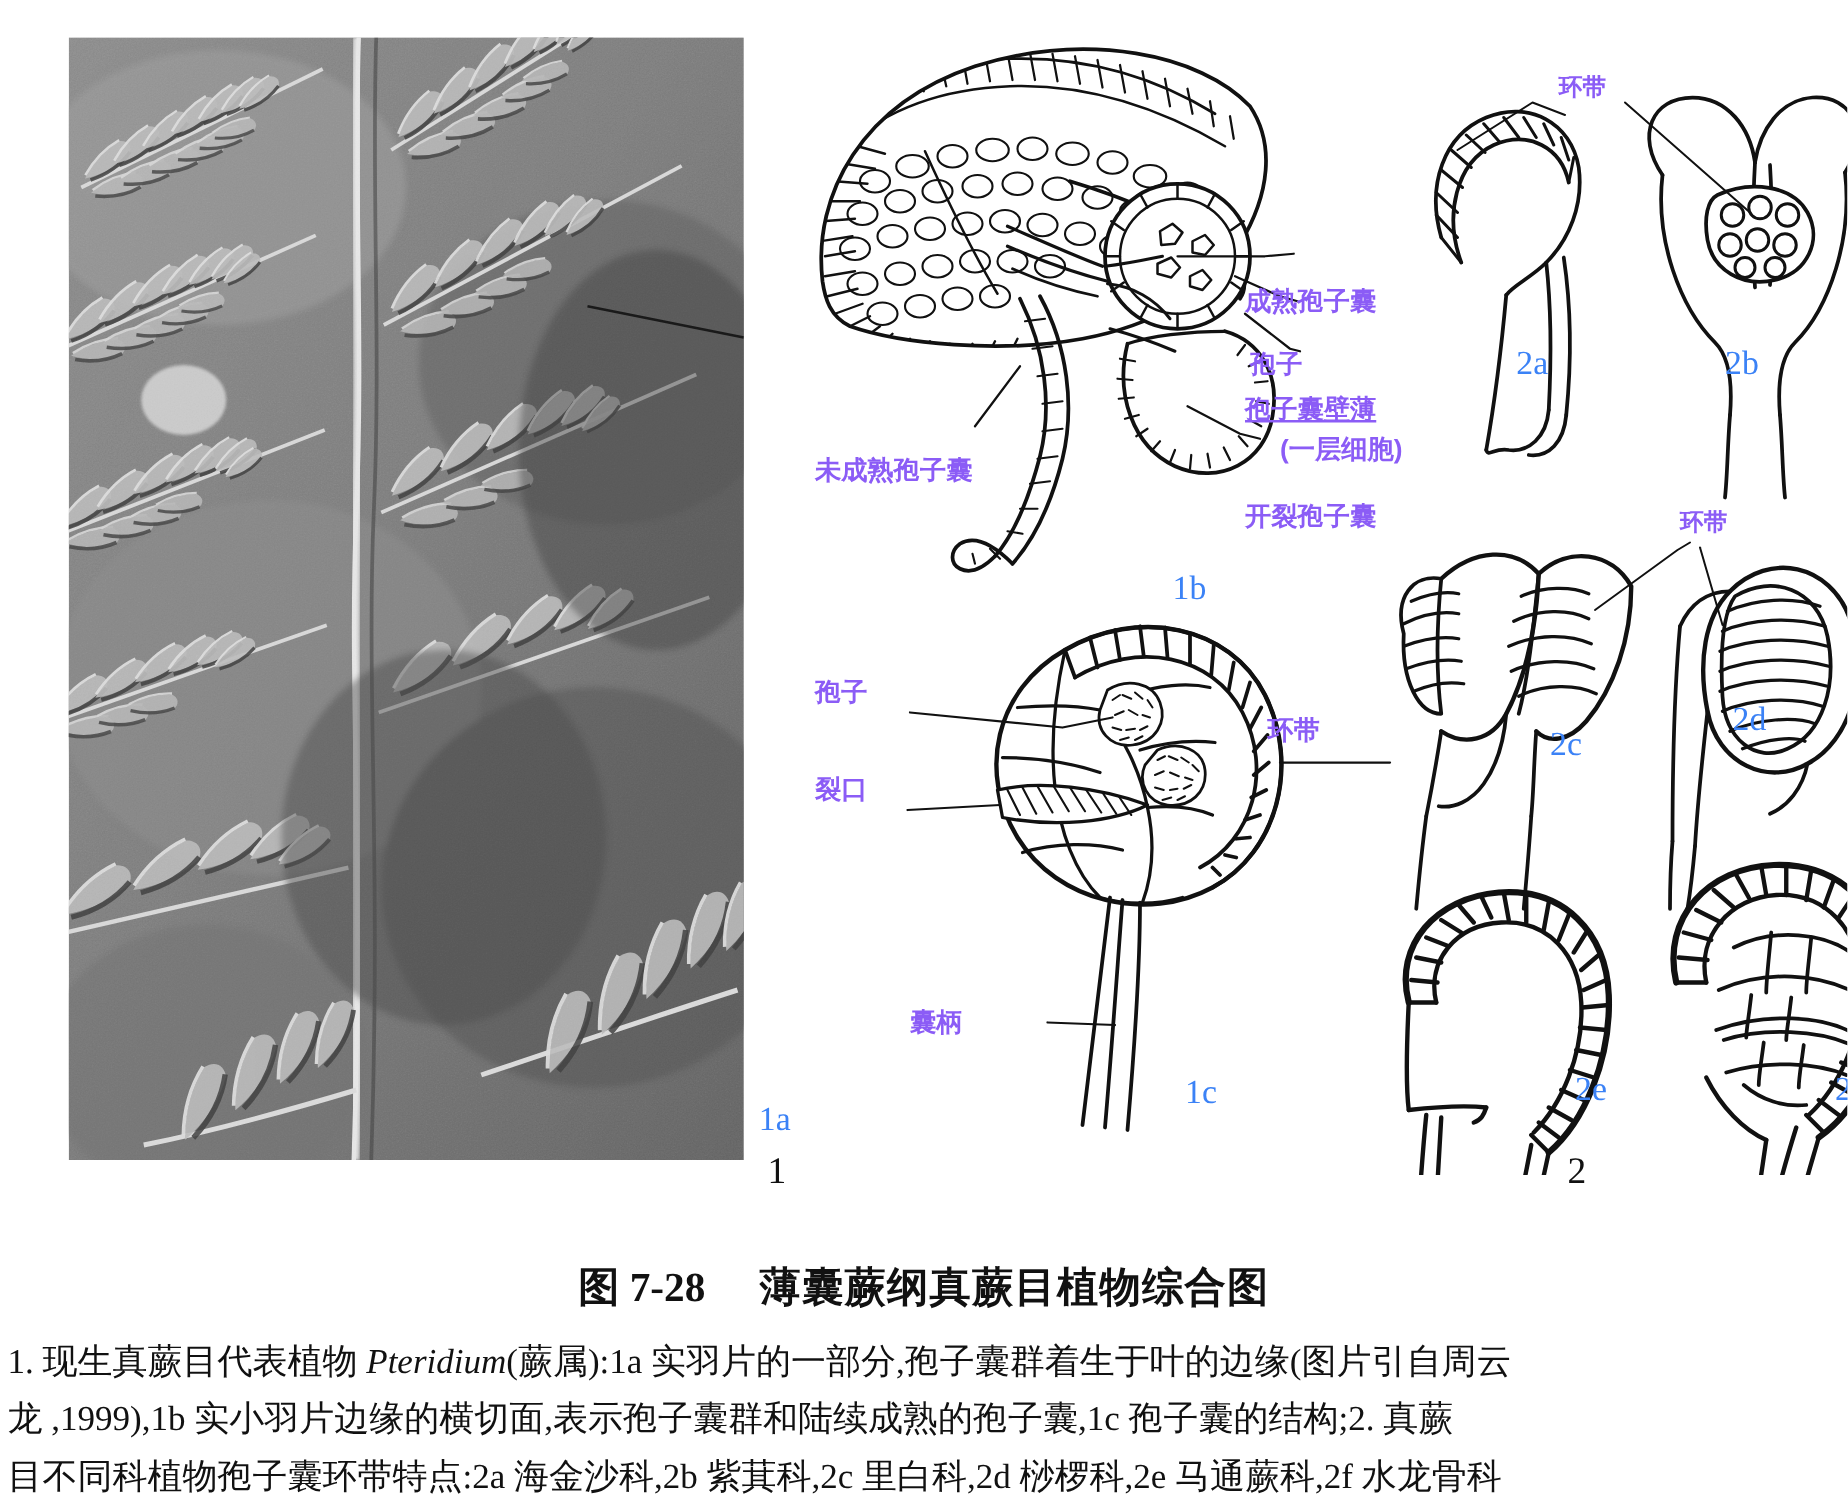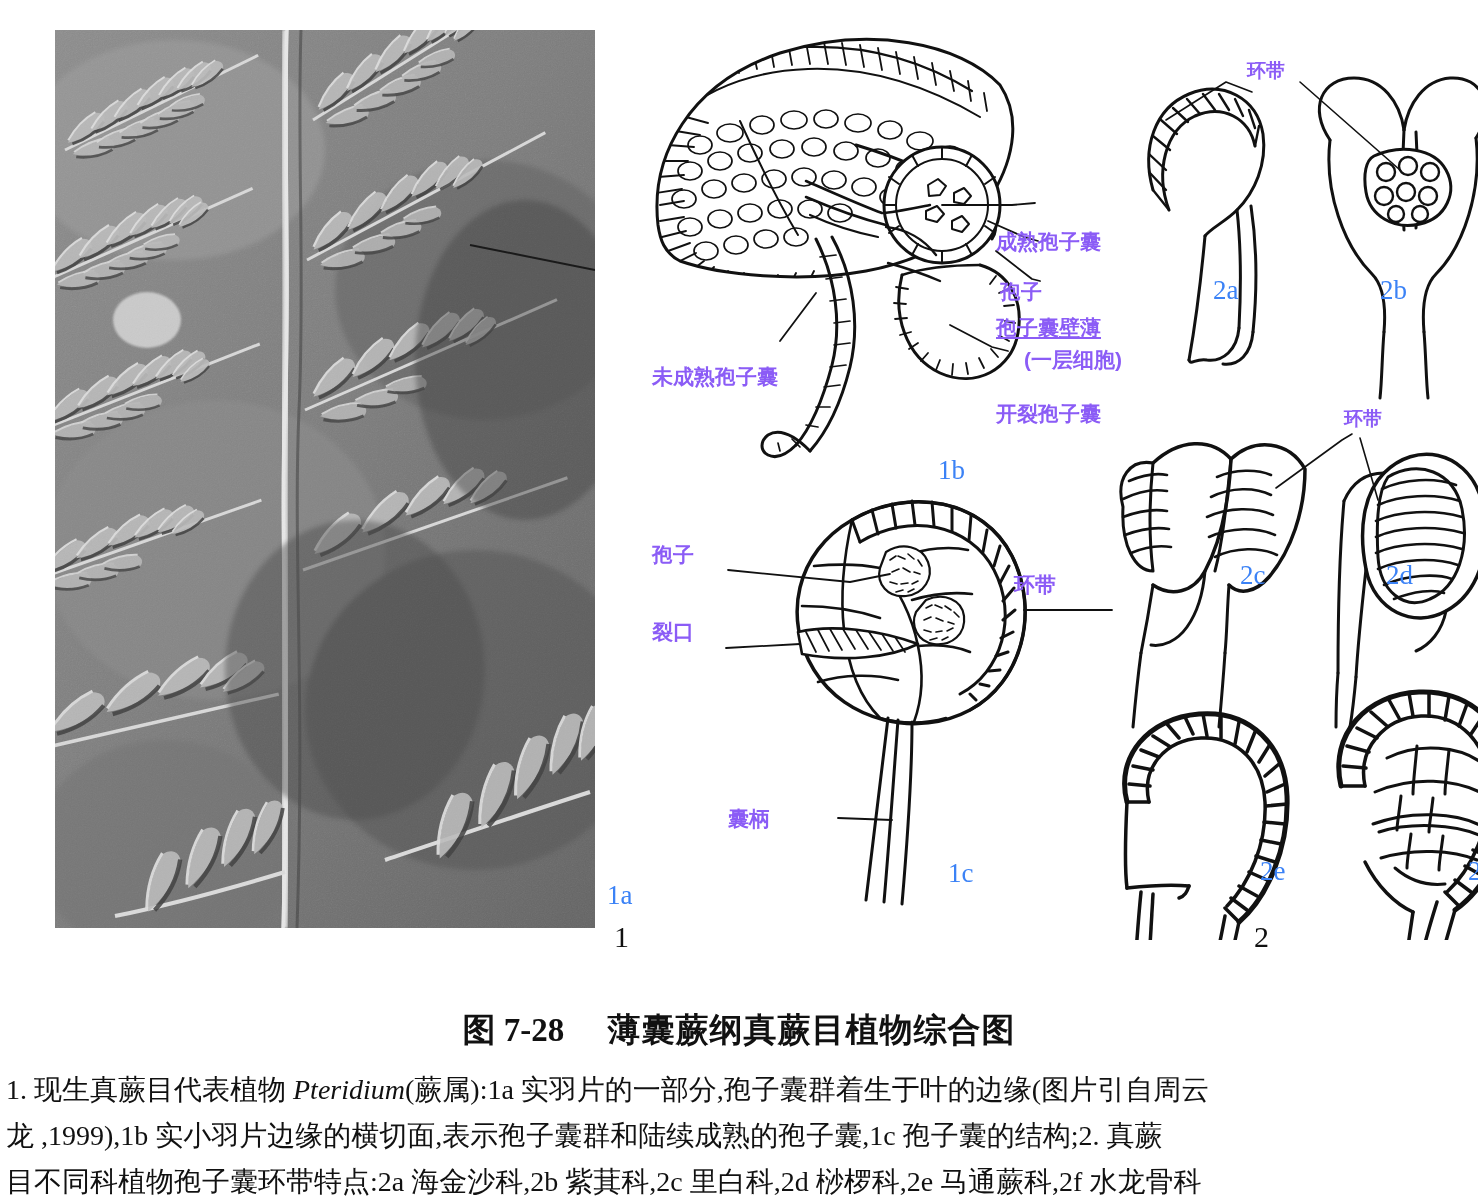--- a/index.html
+++ b/index.html
@@ -706,21 +706,21 @@
     <div class="lbl lbl-md" style="left:52px;top:600px;">裂口</div>
     <div class="lbl lbl-md" style="left:414px;top:553px;">环带</div>
     <div class="lbl lbl-md" style="left:128px;top:787px;">囊柄</div>
     <span class="panel-id" style="left:348px;top:838px;">1c</span>
 
     <div class="lbl lbl-sm" style="left:647px;top:40px;">环带</div>
     <div class="lbl lbl-sm" style="left:744px;top:388px;">环带</div>
 
     <span class="panel-id" style="left:613px;top:255px;">2a</span>
     <span class="panel-id" style="left:780px;top:255px;">2b</span>
-    <span class="panel-id" style="left:640px;top:540px;">2c</span>
+    <span class="panel-id" style="left:640px;top:560px;">2c</span>
     <span class="panel-id" style="left:786px;top:540px;">2d</span>
     <span class="panel-id" style="left:660px;top:836px;">2e</span>
     <span class="panel-id" style="left:868px;top:836px;">2f</span>
   </div>
 
   <span class="panel-id" style="left:607px;top:845px;margin-top:35px;">1a</span>
   <span class="group-id" style="left:614px;top:920px;">1</span>
   <span class="group-id" style="left:1254px;top:920px;">2</span>
 
   <div id="caption">

